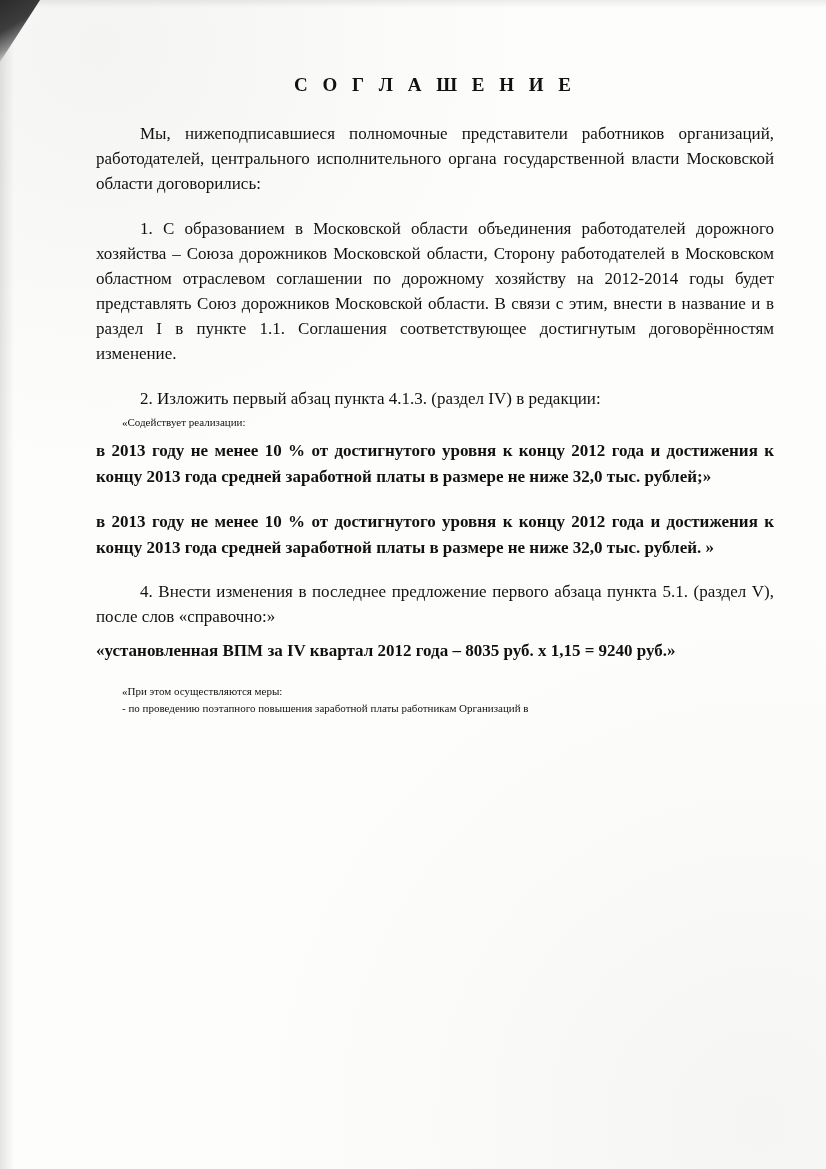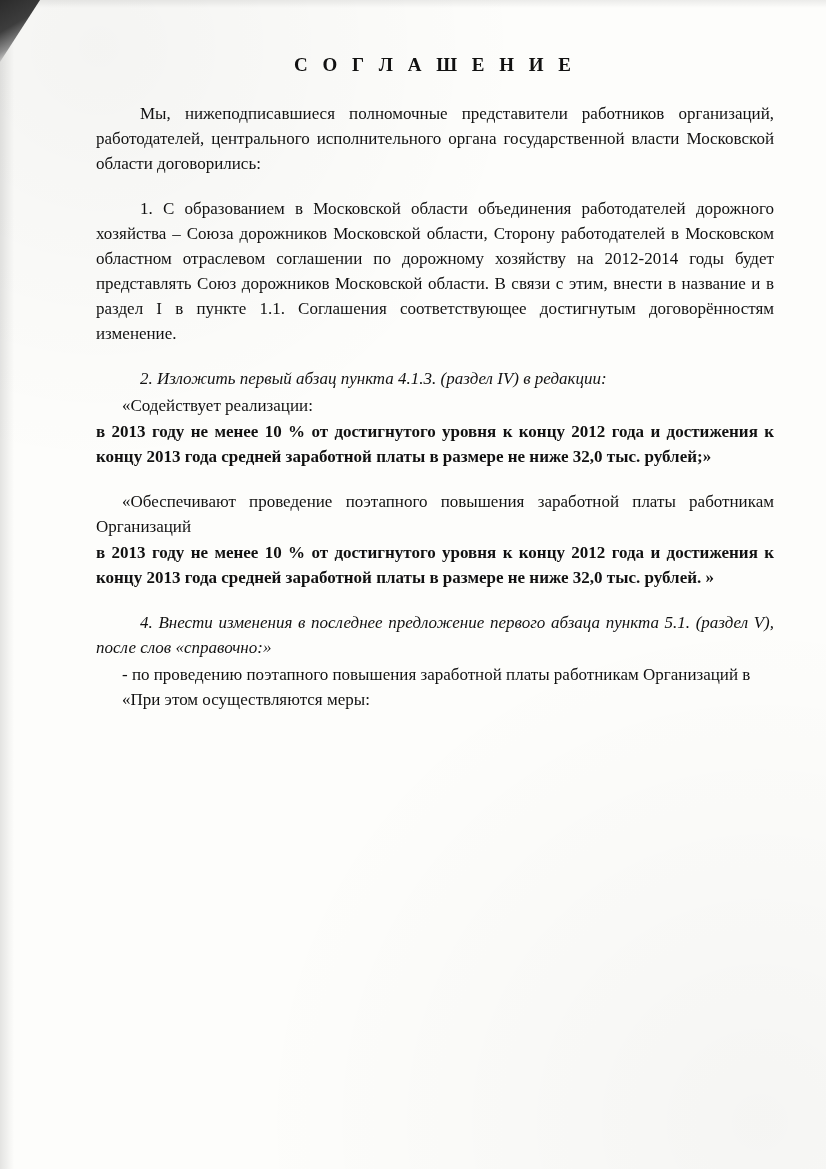--- a/index.html
+++ b/index.html
@@ -45,21 +45,21 @@
   .edge-shadow-top {
     position: absolute;
     left: 0; right: 0; top: 0;
     height: 8px;
     background: linear-gradient(180deg, rgba(0,0,0,0.07), rgba(0,0,0,0));
   }
 
   .content {
     position: absolute;
     left: 96px;
-    top: 54px;
+    top: 74px;
     width: 678px;
   }
 
   .doc-title {
     text-align: center;
     font-weight: bold;
     font-size: 19px;
     letter-spacing: 5px;
     margin: 0 0 26px 0;
   }
@@ -78,36 +78,36 @@
     font-size: 17px;
     line-height: 1.47;
     text-align: justify;
     text-justify: inter-word;
   }
 
   .indent { text-indent: 44px; }
   .gap-lg { margin-bottom: 20px; }
 
   .quote-line {
-    font-size: 17px;
+    font-size: 11px;
     line-height: 1.47;
     text-align: justify;
     margin: 0;
     text-indent: 26px;
   }
 
   .block-bold {
     font-weight: bold;
     font-size: 17px;
     line-height: 1.5;
     text-align: justify;
+    margin-top: 8px;
   }
 
   .item-head {
-    font-style: italic;
     font-size: 17px;
     line-height: 1.47;
     text-indent: 44px;
     text-align: justify;
     margin: 0 0 2px 0;
   }
 </style>
 </head>
 <body>
 
@@ -122,22 +122,22 @@
 
 
     <p class="indent gap-lg">Мы, нижеподписавшиеся полномочные представители работников организаций, работодателей, центрального исполнительного органа государственной власти Московской области договорились:</p>
 
     <p class="indent gap-lg">1. С образованием в Московской области объединения работодателей дорожного хозяйства – Союза дорожников Московской области, Сторону работодателей в Московском областном отраслевом соглашении по дорожному хозяйству на 2012-2014 годы будет представлять Союз дорожников Московской области. В связи с этим, внести в название  и в раздел I в пункте 1.1. Соглашения соответствующее достигнутым договорённостям изменение.</p>
 
     <p class="item-head">2. Изложить первый абзац  пункта 4.1.3. (раздел IV) в редакции:</p>
     <p class="quote-line">«Содействует реализации:</p>
     <p class="block-bold gap-lg">в 2013 году не менее 10 % от достигнутого уровня к концу 2012 года и достижения к концу 2013 года средней заработной платы в размере не ниже 32,0 тыс. рублей;»</p>
 
-    <p class="quote-line">«Обеспечивают проведение поэтапного повышения заработной платы работникам Организаций</p>
     <p class="block-bold gap-lg">в 2013 году не менее 10 % от достигнутого уровня к концу 2012 года и достижения к концу 2013 года средней заработной платы в размере не ниже 32,0 тыс. рублей. »</p>
 
     <p class="item-head">4. Внести изменения в последнее предложение первого абзаца пункта 5.1. (раздел V), после слов «справочно:»</p>
+    <p class="block-bold gap-lg">«установленная ВПМ за IV квартал 2012 года – 8035 руб. х 1,15 = 9240 руб.»</p>
 
+    <p class="quote-line">«При этом осуществляются меры:</p>
     <p class="quote-line">-  по проведению поэтапного повышения заработной платы работникам Организаций в</p>
-    <p class="quote-line">«При этом осуществляются меры:</p>
 
   </div>
 </div>
 
 </body></html>

